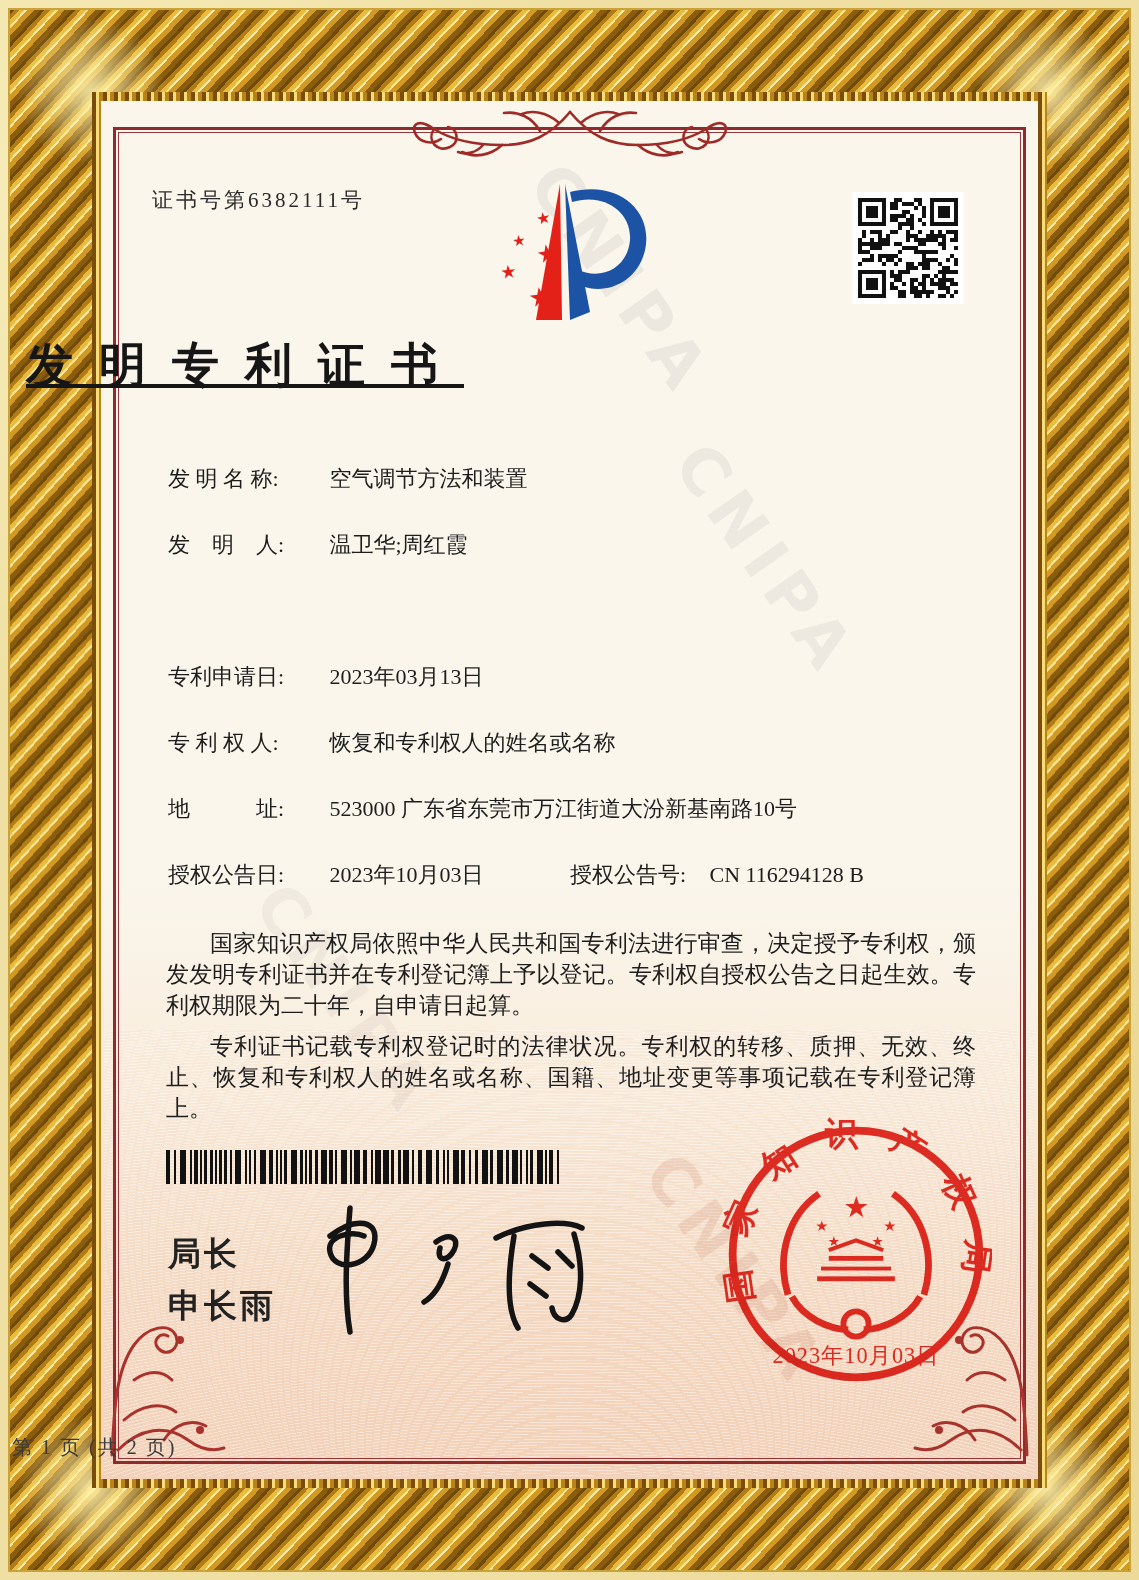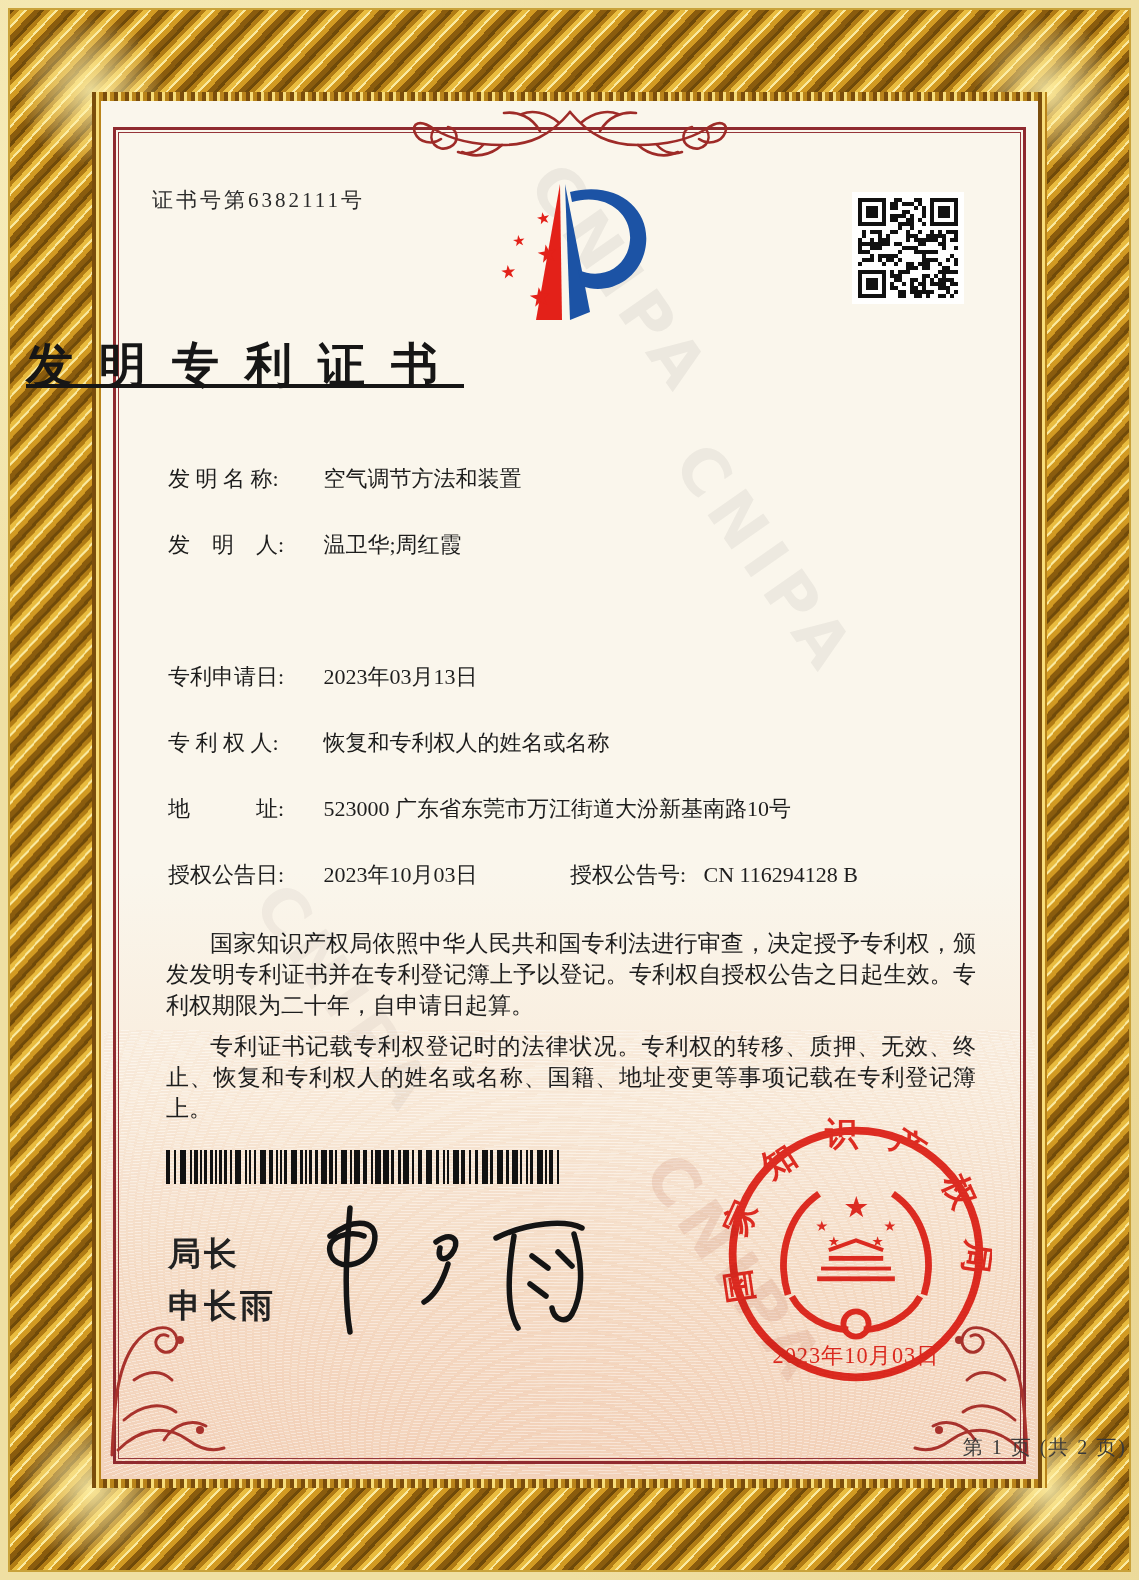--- a/index.html
+++ b/index.html
@@ -40,34 +40,34 @@
   .wm4{left:690px;top:1140px;color:rgba(195,115,85,.16);}
   
   .cert-no{position:absolute;left:152px;top:186px;font-size:21px;letter-spacing:3px;color:#2a2a2a;z-index:3;}
   .logo{position:absolute;left:478px;top:178px;width:178px;height:156px;z-index:3;}
   .qr-box{position:absolute;left:852px;top:192px;width:112px;height:112px;background:#fff;z-index:3;
       display:flex;align-items:center;justify-content:center;}
   .title{position:absolute;left:0;right:0;top:334px;text-align:left;font-size:47px;font-weight:700;
       letter-spacing:26px;text-indent:26px;color:#161616;z-index:3;text-decoration:underline;}
   .field-row{position:absolute;left:168px;font-size:22px;color:#1d1d1d;z-index:3;white-space:nowrap;}
   .field-label{display:inline-block;width:150px;}
-  .field-value{}
+  .field-value{margin-left:6px;}
   .grant-no{left:570px;}
   .grant-no .field-label{width:128px;}
   .para{position:absolute;left:166px;width:810px;font-size:23px;line-height:31px;color:#1d1d1d;
       text-align:justify;text-indent:44px;z-index:3;}
   .barcode{position:absolute;left:166px;top:1150px;width:398px;height:34px;z-index:3;}
   .officer{position:absolute;font-family:"Liberation Sans","DejaVu Sans",sans-serif;
       font-size:33px;font-weight:600;letter-spacing:3px;color:#222;z-index:3;}
   .officer-title{left:168px;top:1232px;}
   .officer-name{left:168px;top:1284px;}
   .signature{position:absolute;left:278px;top:1192px;width:330px;height:155px;z-index:4;}
   .seal{position:absolute;left:720px;top:1116px;width:272px;height:276px;z-index:4;opacity:.95;
       mix-blend-mode:multiply;}
-  .footer{position:absolute;left:0;right:12px;top:1434px;text-align:right;font-size:20px;
+  .footer{position:absolute;left:0;right:4px;top:1434px;text-align:left;font-size:20px;
       letter-spacing:2px;color:#3a3a3a;z-index:3;margin-left:12px;}
   .flourish{position:absolute;left:388px;top:100px;width:364px;height:60px;z-index:2;}
   .corner-floral{position:absolute;width:150px;height:160px;z-index:2;}
   .cf-left{left:104px;top:1300px;}
   .cf-right{right:104px;top:1300px;transform:scaleX(-1);}
 </style>
 </head>
 <body>
 
 <div class="page">

